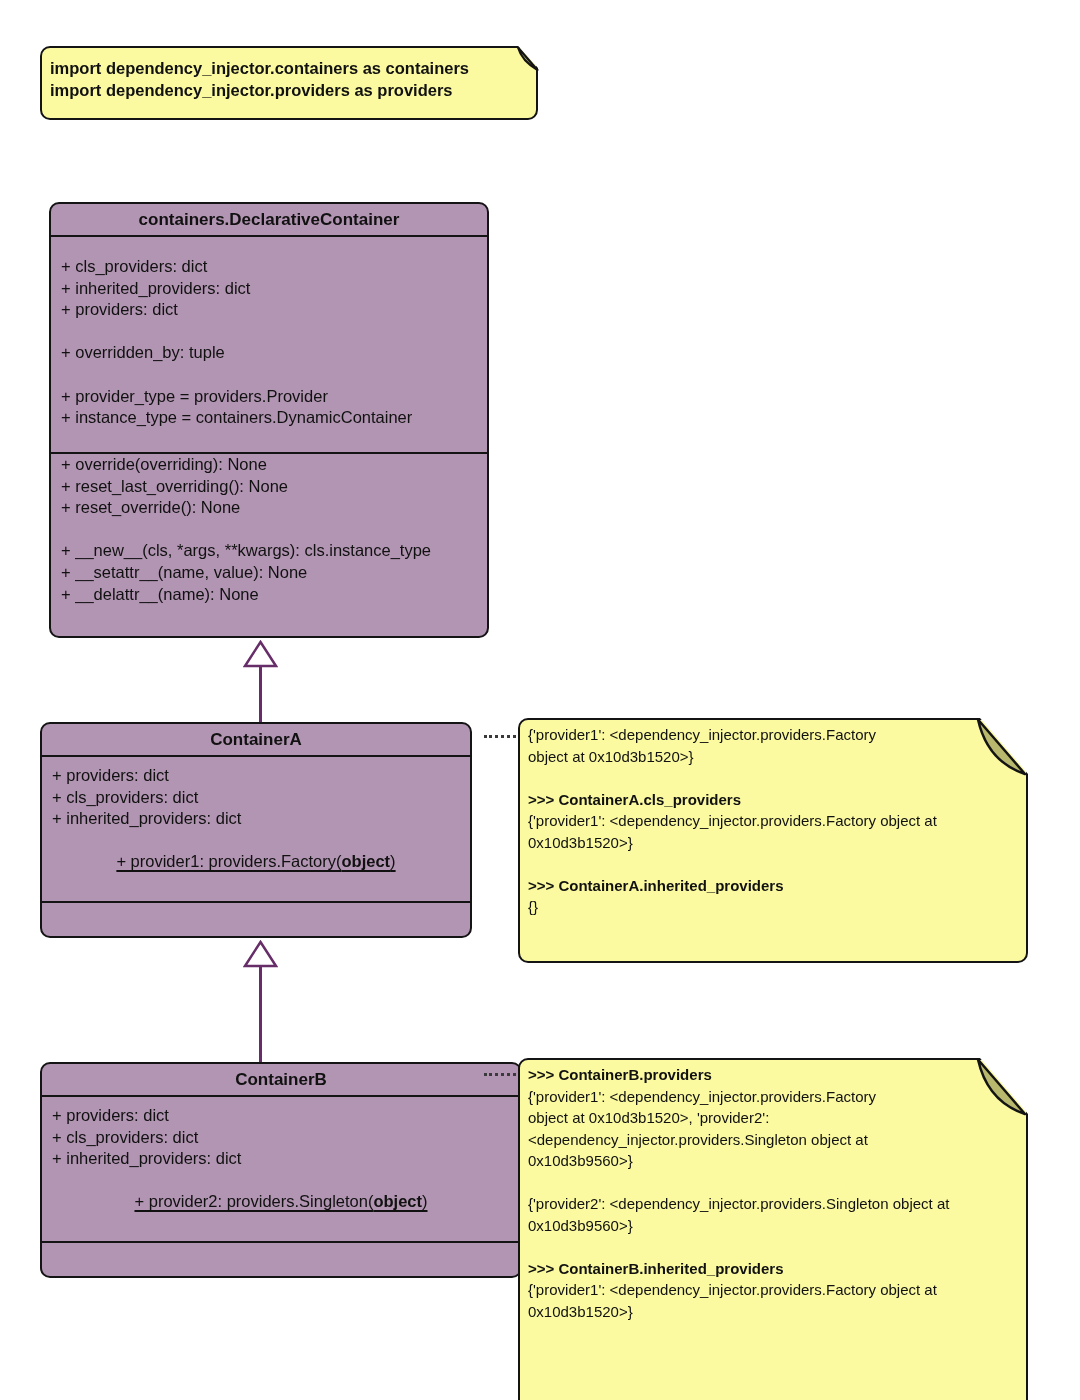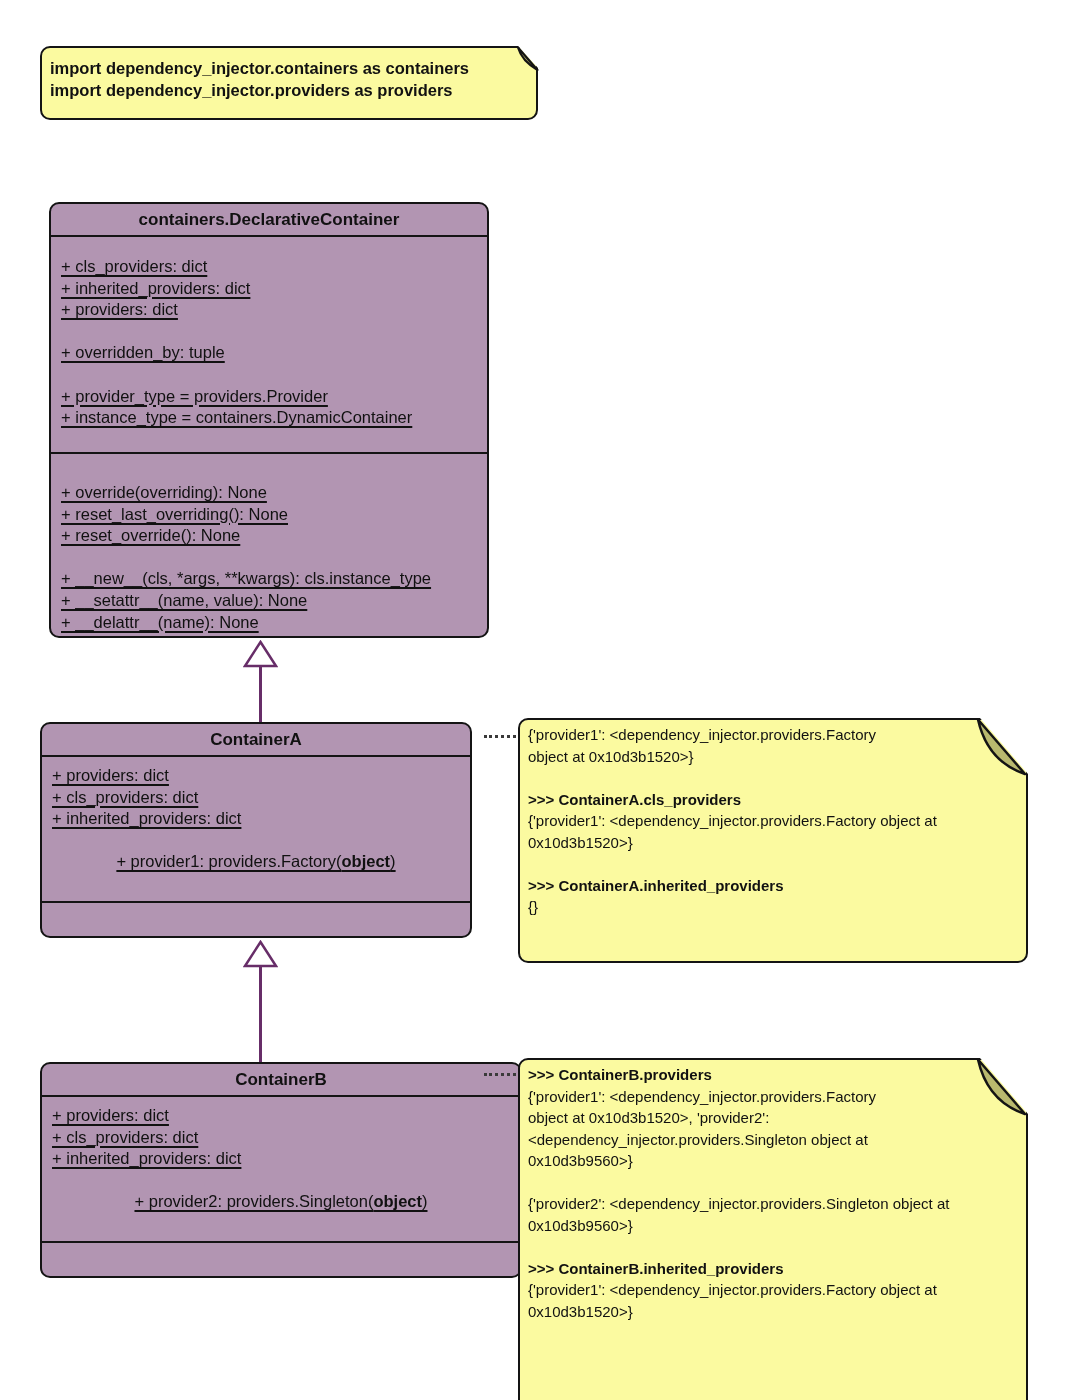--- a/index.html
+++ b/index.html
@@ -47,21 +47,20 @@
     display: flex;
     align-items: center;
     justify-content: center;
     font-weight: bold;
     font-size: 17px;
     border-bottom: 2.5px solid var(--border, #141414);
   }
   .uml-attrs, .uml-methods {
     padding: 0 10px;
     white-space: pre-wrap;
-    text-decoration: underline;
     text-decoration-thickness: 1.6px;
     text-underline-offset: 3px;
   }
   .uml-sep { border-bottom: 2.5px solid var(--border, #141414); }
   .provider-line {
     text-decoration: underline;
     text-decoration-thickness: 1.6px;
     text-underline-offset: 3px;
     margin-top: 21.6px;
     text-align: center;
@@ -97,21 +96,21 @@
   <div class="uml-class" style="left:49px; top:202px; width:440px; height:436px;">
     <div class="uml-title">containers.DeclarativeContainer</div>
     <div class="uml-attrs uml-sep" style="height:217px; padding-top:19px;">+ cls_providers: dict
 + inherited_providers: dict
 + providers: dict
 
 + overridden_by: tuple
 
 + provider_type = providers.Provider
 + instance_type = containers.DynamicContainer</div>
-    <div class="uml-methods" style="padding-top:28px;">+ override(overriding): None
+    <div class="uml-methods" style="padding-top:0;">+ override(overriding): None
 + reset_last_overriding(): None
 + reset_override(): None
 
 + __new__(cls, *args, **kwargs): cls.instance_type
 + __setattr__(name, value): None
 + __delattr__(name): None</div>
   </div>
 
   <svg class="inherit-head" style="left:243px; top:640px;" width="35" height="28" viewBox="0 0 35 28">
     <polygon points="17.5,2 33,26 2,26" fill="#ffffff" stroke="var(--arrow)" stroke-width="2.5" stroke-linejoin="miter"></polygon>

